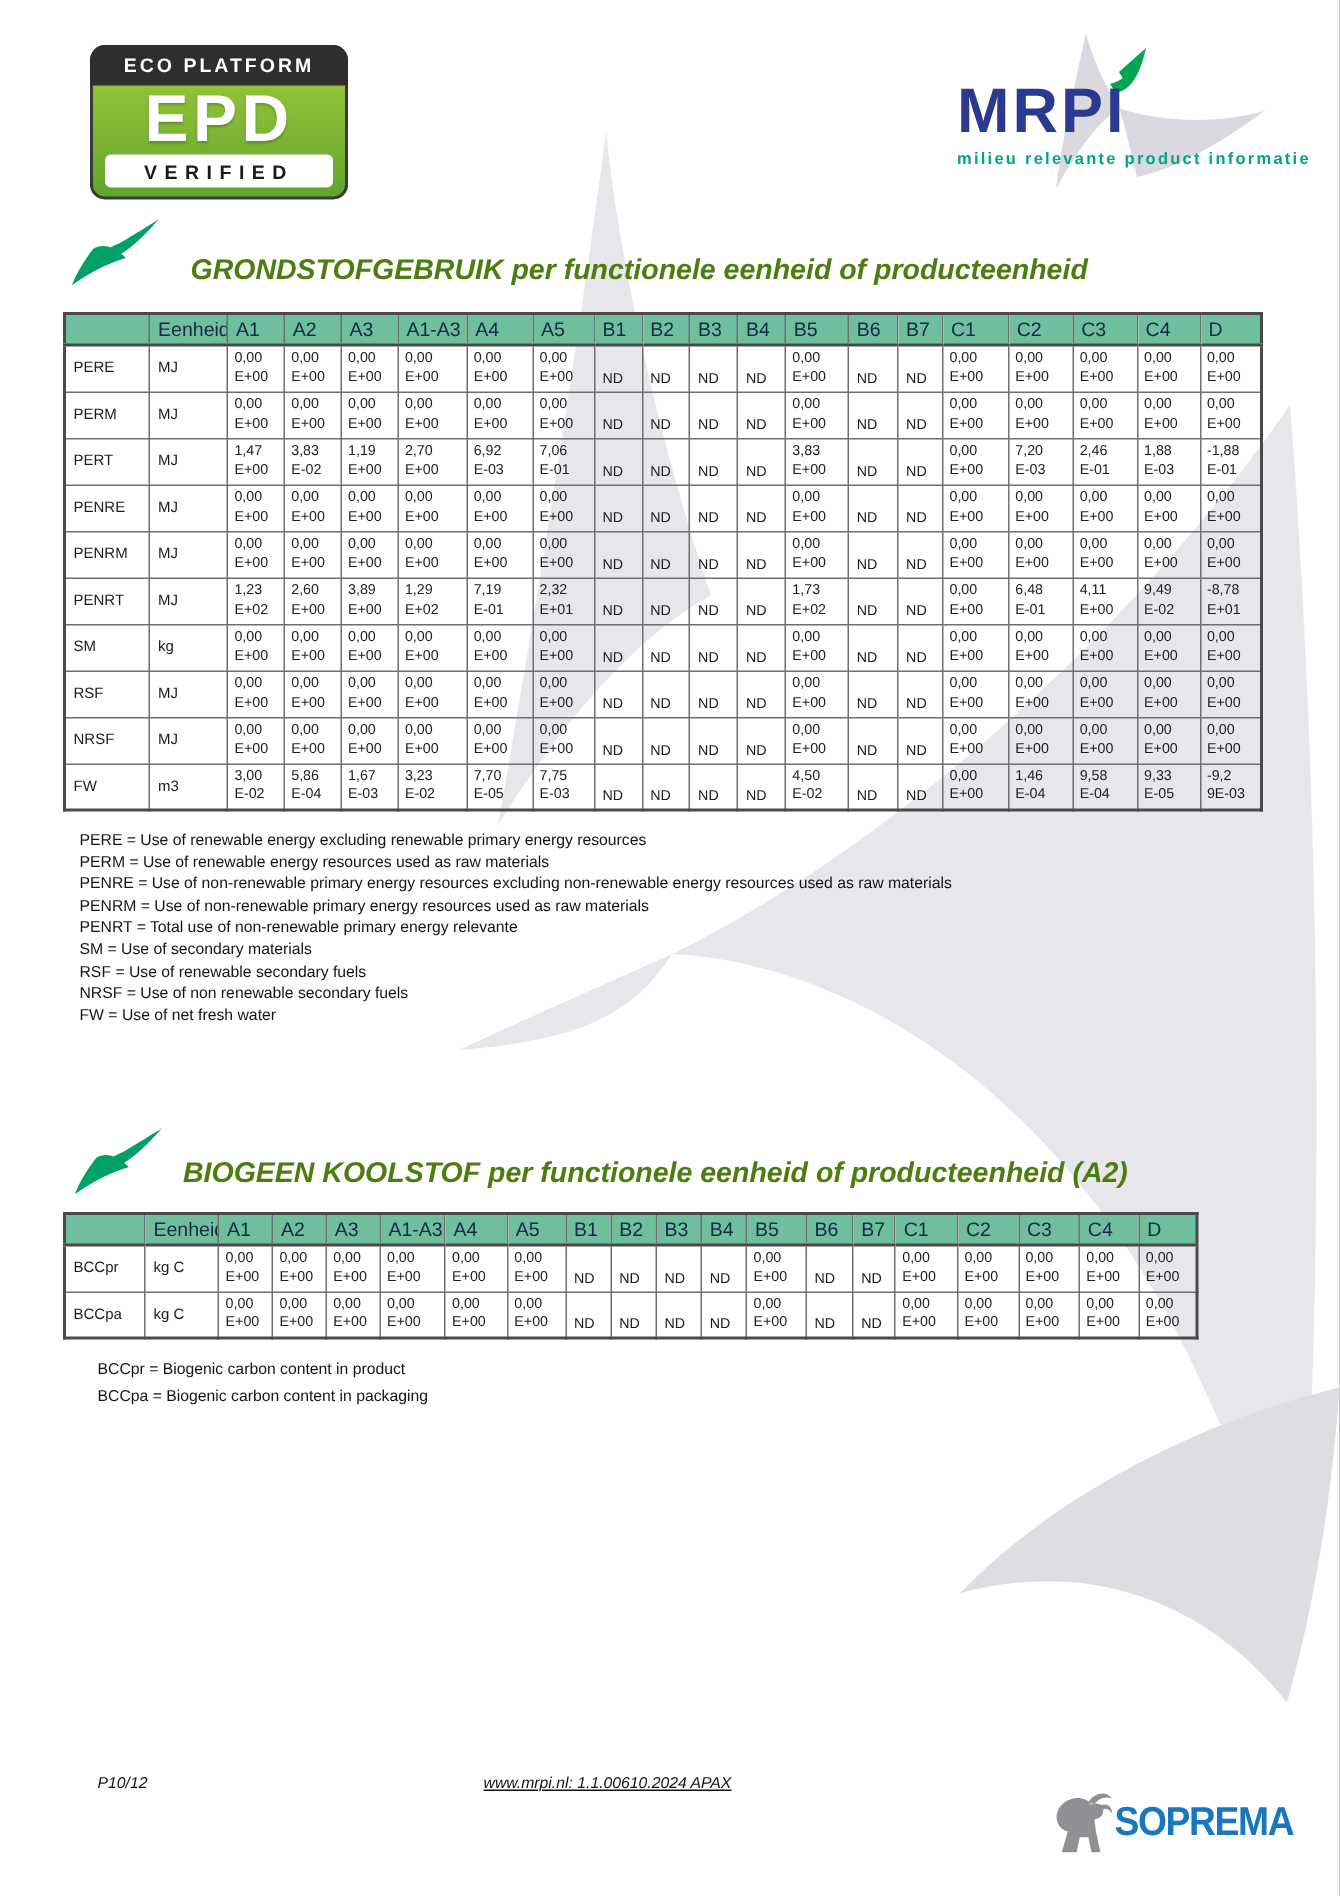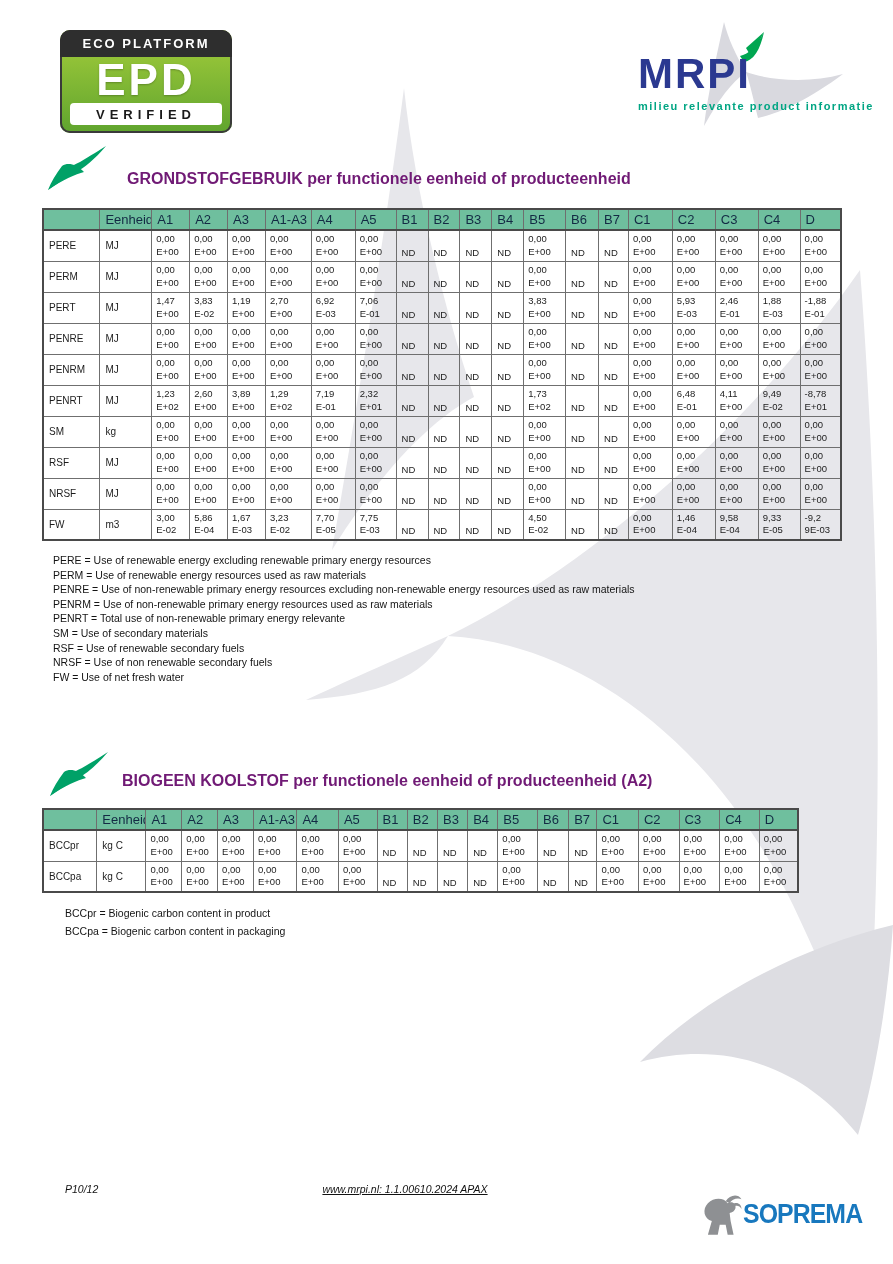--- a/index.html
+++ b/index.html
@@ -27,21 +27,21 @@
 
   
   .mrpi{left:628px;top:22px;width:215px;height:110px;}
   .mrpi svg{position:absolute;left:0;top:0;}
   .mrpi-text{position:absolute;left:10px;top:28px;font-weight:bold;font-size:42px;
     letter-spacing:2px;color:#2b3990;}
   .mrpi-tag{position:absolute;left:10px;top:78px;font-weight:bold;font-size:11px;
     letter-spacing:1.5px;color:#00a583;white-space:nowrap;}
 
   
-  .sec-title{font-weight:bold;font-size:16px;color:#701a75;white-space:nowrap;}
+  .sec-title{font-weight:bold;font-size:19px;color:#4d7c0f;white-space:nowrap;font-style:italic;}
   .t1{left:127px;top:170px;}
   .t2{left:122px;top:772px;}
   .arrow1{left:46px;top:146px;}
   .arrow2{left:48px;top:752px;}
 
   
   table{border-collapse:collapse;table-layout:fixed;background:transparent;}
   .dtable{border:2px solid #4a4a4a;}
   .dtable th,.dtable td{border:1px solid #6f6f6f;font-weight:normal;
     overflow:hidden;white-space:nowrap;}
@@ -309,21 +309,21 @@
             <div>3,83</div>
             <div>E+00</div>
           </td>
           <td class="nd">ND</td>
           <td class="nd">ND</td>
           <td class="val">
             <div>0,00</div>
             <div>E+00</div>
           </td>
           <td class="val">
-            <div>5,93</div>
+            <div>7,20</div>
             <div>E-03</div>
           </td>
           <td class="val">
             <div>2,46</div>
             <div>E-01</div>
           </td>
           <td class="val">
             <div>1,88</div>
             <div>E-03</div>
           </td>

